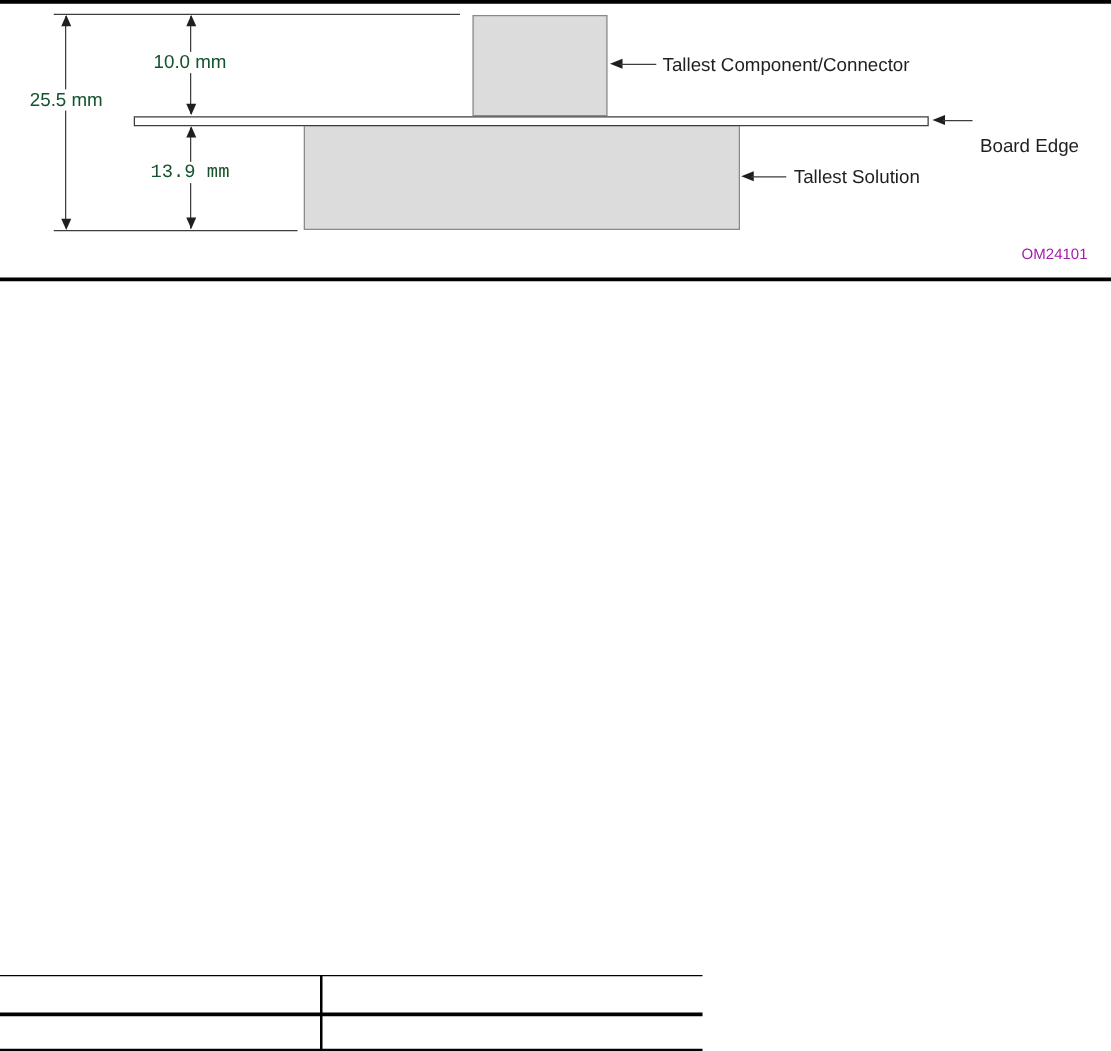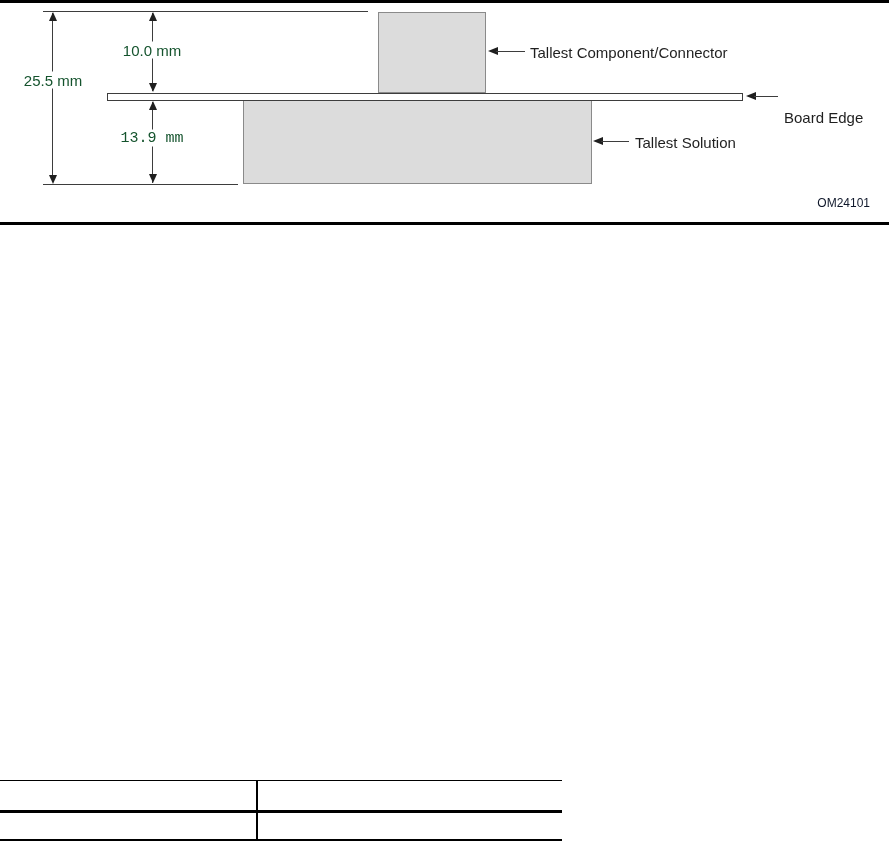--- a/index.html
+++ b/index.html
@@ -14,21 +14,21 @@
             white-space:nowrap;color:#1f1f1f;}
   .rect-gray{position:absolute;background:#dcdcdc;border:1px solid #8a8a8a;box-sizing:border-box;}
   .board{position:absolute;background:#ffffff;border:1px solid #3d3d3d;box-sizing:border-box;}
   .arr{position:absolute;width:0;height:0;}
   .arr-up{border-left:4px solid transparent;border-right:4px solid transparent;
           border-bottom:9px solid #1f1f1f;}
   .arr-down{border-left:4px solid transparent;border-right:4px solid transparent;
           border-top:9px solid #1f1f1f;}
   .arr-left{border-top:4px solid transparent;border-bottom:4px solid transparent;
           border-right:10px solid #1f1f1f;}
-  .figcode{position:absolute;font-size:12px;color:#0f172a;}
+  .figcode{position:absolute;font-size:12px;color:#a21caf;}
 </style>
 </head>
 <body>
 
 <div class="page">
 
   <div class="hrule" style="left:0;top:0;width:889px;height:3px;"></div>
 
   <div class="abs" style="left:0;top:0;width:889px;height:230px;">
 

